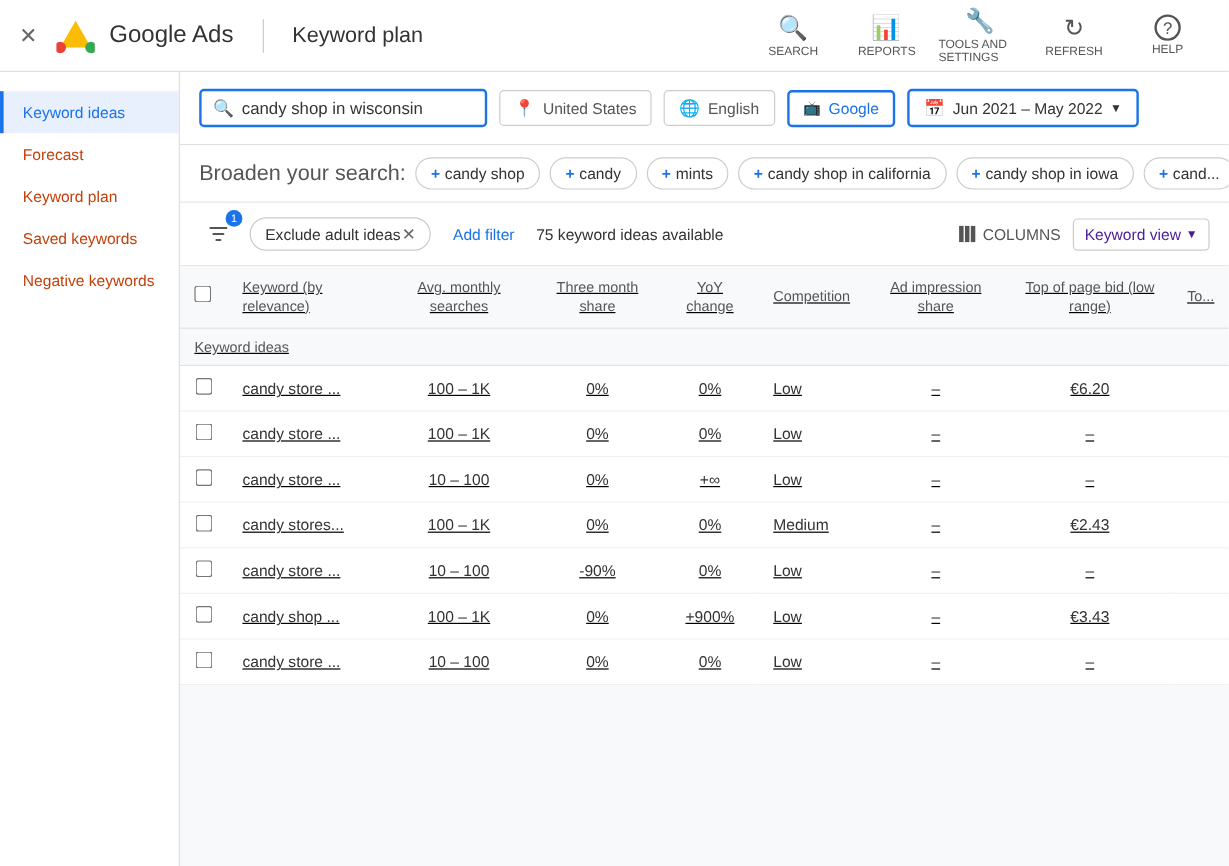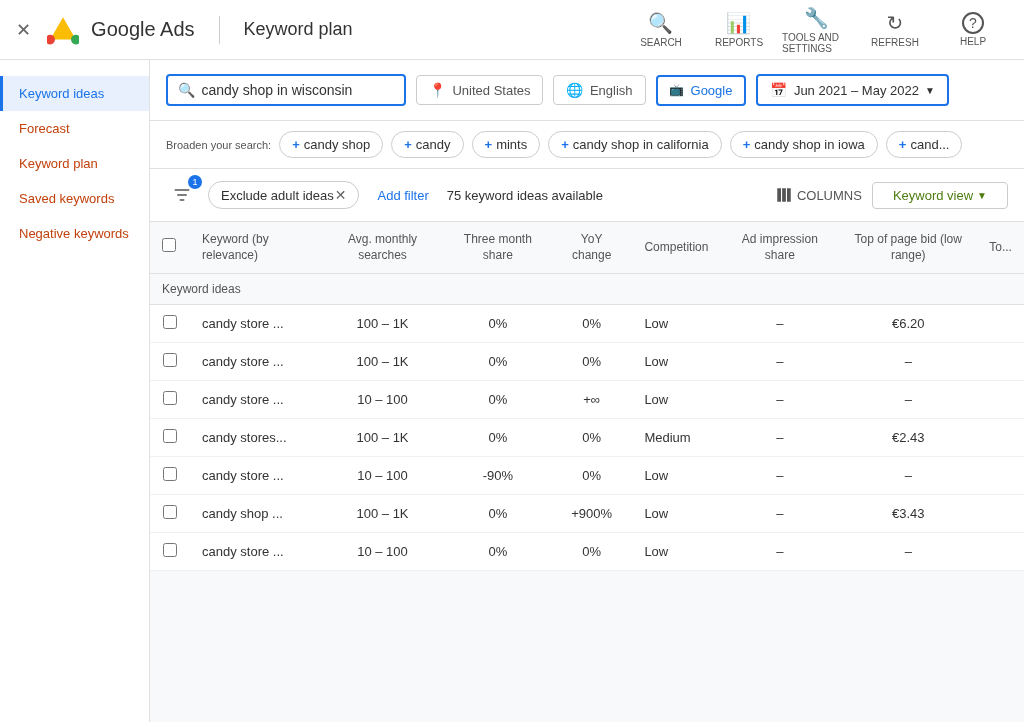--- a/index.html
+++ b/index.html
@@ -157,21 +157,21 @@
       display: flex;
       align-items: center;
       padding: 10px 16px;
       background: #fff;
       border-bottom: 1px solid #e0e0e0;
       gap: 8px;
       flex-wrap: nowrap;
       overflow: hidden;
     }
     .broaden-label {
-      font-size: 11px;
+      font-size: 18px;
       color: #555;
       white-space: nowrap;
     }
     .broaden-chip {
       display: flex;
       align-items: center;
       gap: 4px;
       padding: 5px 12px;
       border: 1px solid #ccc;
       border-radius: 20px;
@@ -257,36 +257,37 @@
       cursor: pointer;
       font-size: 13px;
       color: #555;
     }
     .keyword-view-btn {
       display: flex;
       align-items: center;
       gap: 4px;
       cursor: pointer;
       font-size: 13px;
-      color: #4d7c0f;
+      color: #4c1d95;
       border: 1px solid #ccc;
-      padding: 5px 20px;
+      padding: 5px 9px;
       border-radius: 4px;
       text-align: right;
     }
 
     
     .table-container {
       background: #fff;
       overflow-x: hidden;
     }
     table {
       width: 100%;
       border-collapse: collapse;
       font-size: 13px;
+      text-decoration: underline;
     }
     thead tr {
       background: #f8f9fa;
       border-bottom: 1px solid #e0e0e0;
     }
     thead th {
       padding: 10px 12px;
       text-align: left;
       font-size: 12px;
       color: #555;

